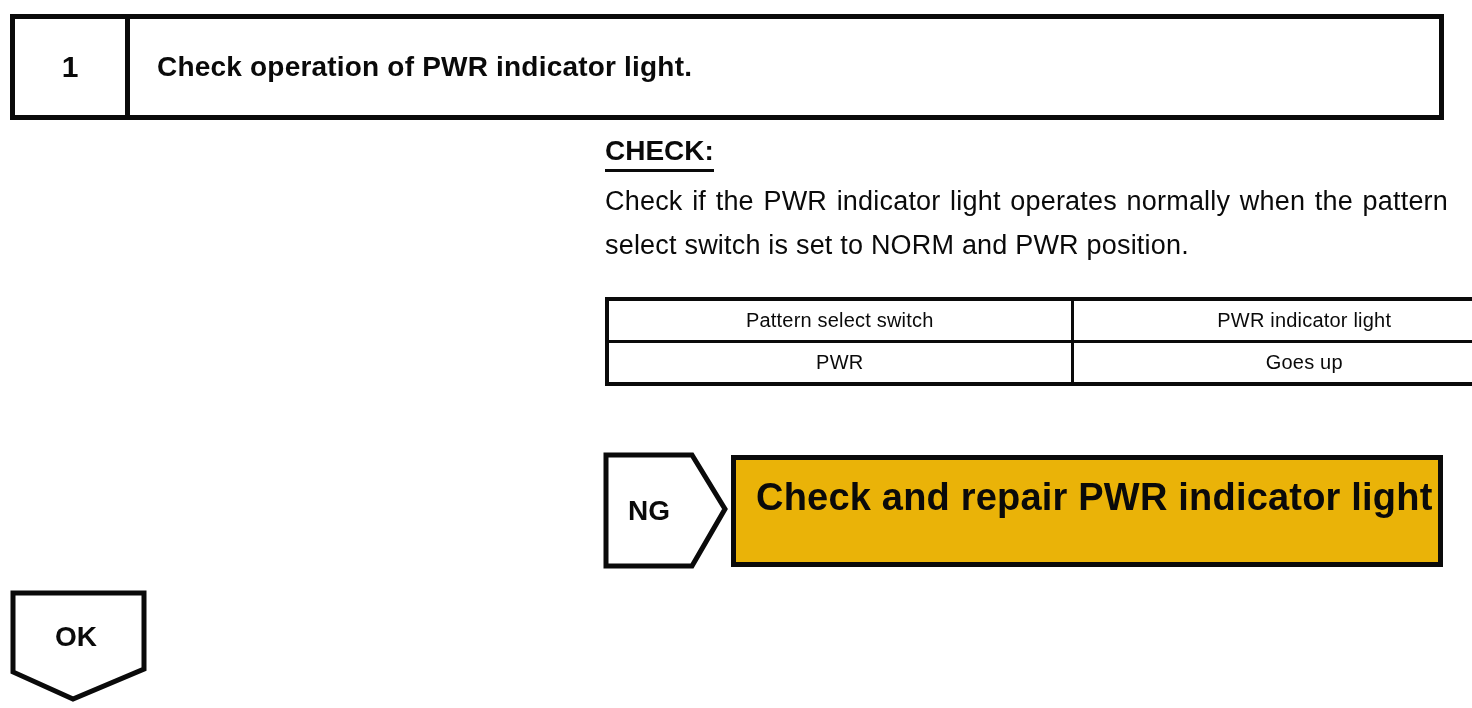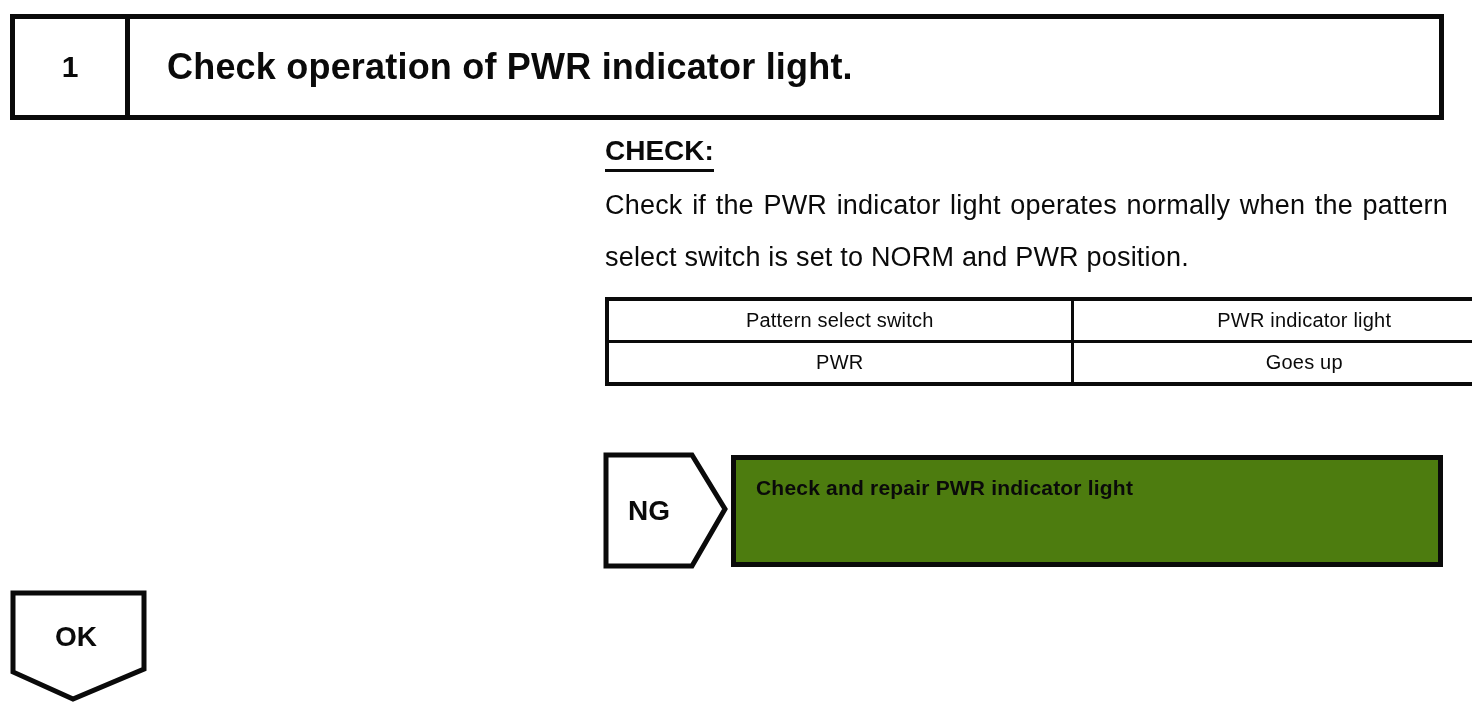--- a/index.html
+++ b/index.html
@@ -35,46 +35,45 @@
     display: flex;
     align-items: center;
     justify-content: center;
     font-weight: bold;
     font-size: 30px;
   }
   .step-title-cell {
     flex: 1;
     display: flex;
     align-items: center;
-    padding-left: 17px;
+    padding-left: 27px;
     font-weight: bold;
-    font-size: 36px;
+    font-size: 28px;
     letter-spacing: 0.2px;
-    margin-left: 20px;
   }
 
   
   .check-block {
     position: absolute;
     left: 605px;
     top: 137px;
     width: 843px;
   }
   .inline-heading {
     display: inline-block;
     font-weight: bold;
     font-size: 28px;
     line-height: 28px;
     border-bottom: 3px solid #0a0a0a;
     padding-bottom: 4px;
   }
   .check-body {
     margin: 7px 0 4px 0;
     font-size: 27px;
-    line-height: 52px;
+    line-height: 44px;
     text-align: justify;
     letter-spacing: 0.2px;
   }
   .ok-heading-wrap {
     margin-top: 2px;
   }
 
   
   .ok-table {
     position: absolute;
@@ -105,24 +104,24 @@
   }
   .ng-action-box {
     position: absolute;
     left: 731px;
     top: 455px;
     width: 712px;
     height: 112px;
     border: 5px solid #0a0a0a;
     box-sizing: border-box;
     font-weight: bold;
-    font-size: 21px;
+    font-size: 38px;
     padding: 16px 0 0 20px;
     letter-spacing: 0.2px;
-    background: #4d7c0f;
+    background: #eab308;
   }
 
   
   .ok-pentagon {
     position: absolute;
     left: 10px;
     top: 590px;
   }
 
   .shape-label {

